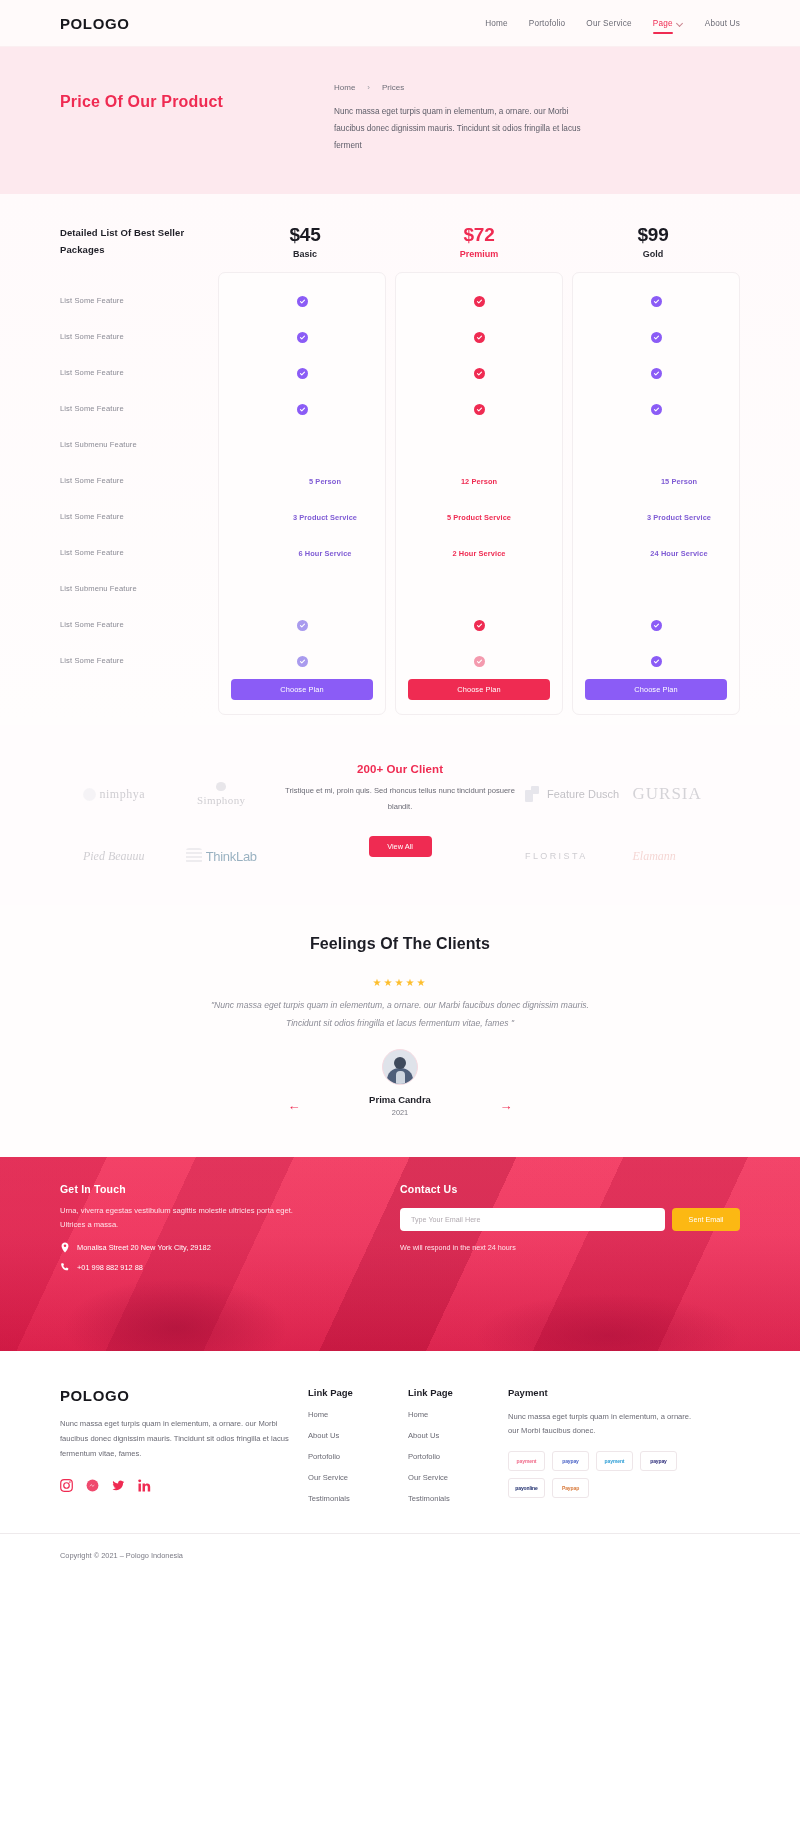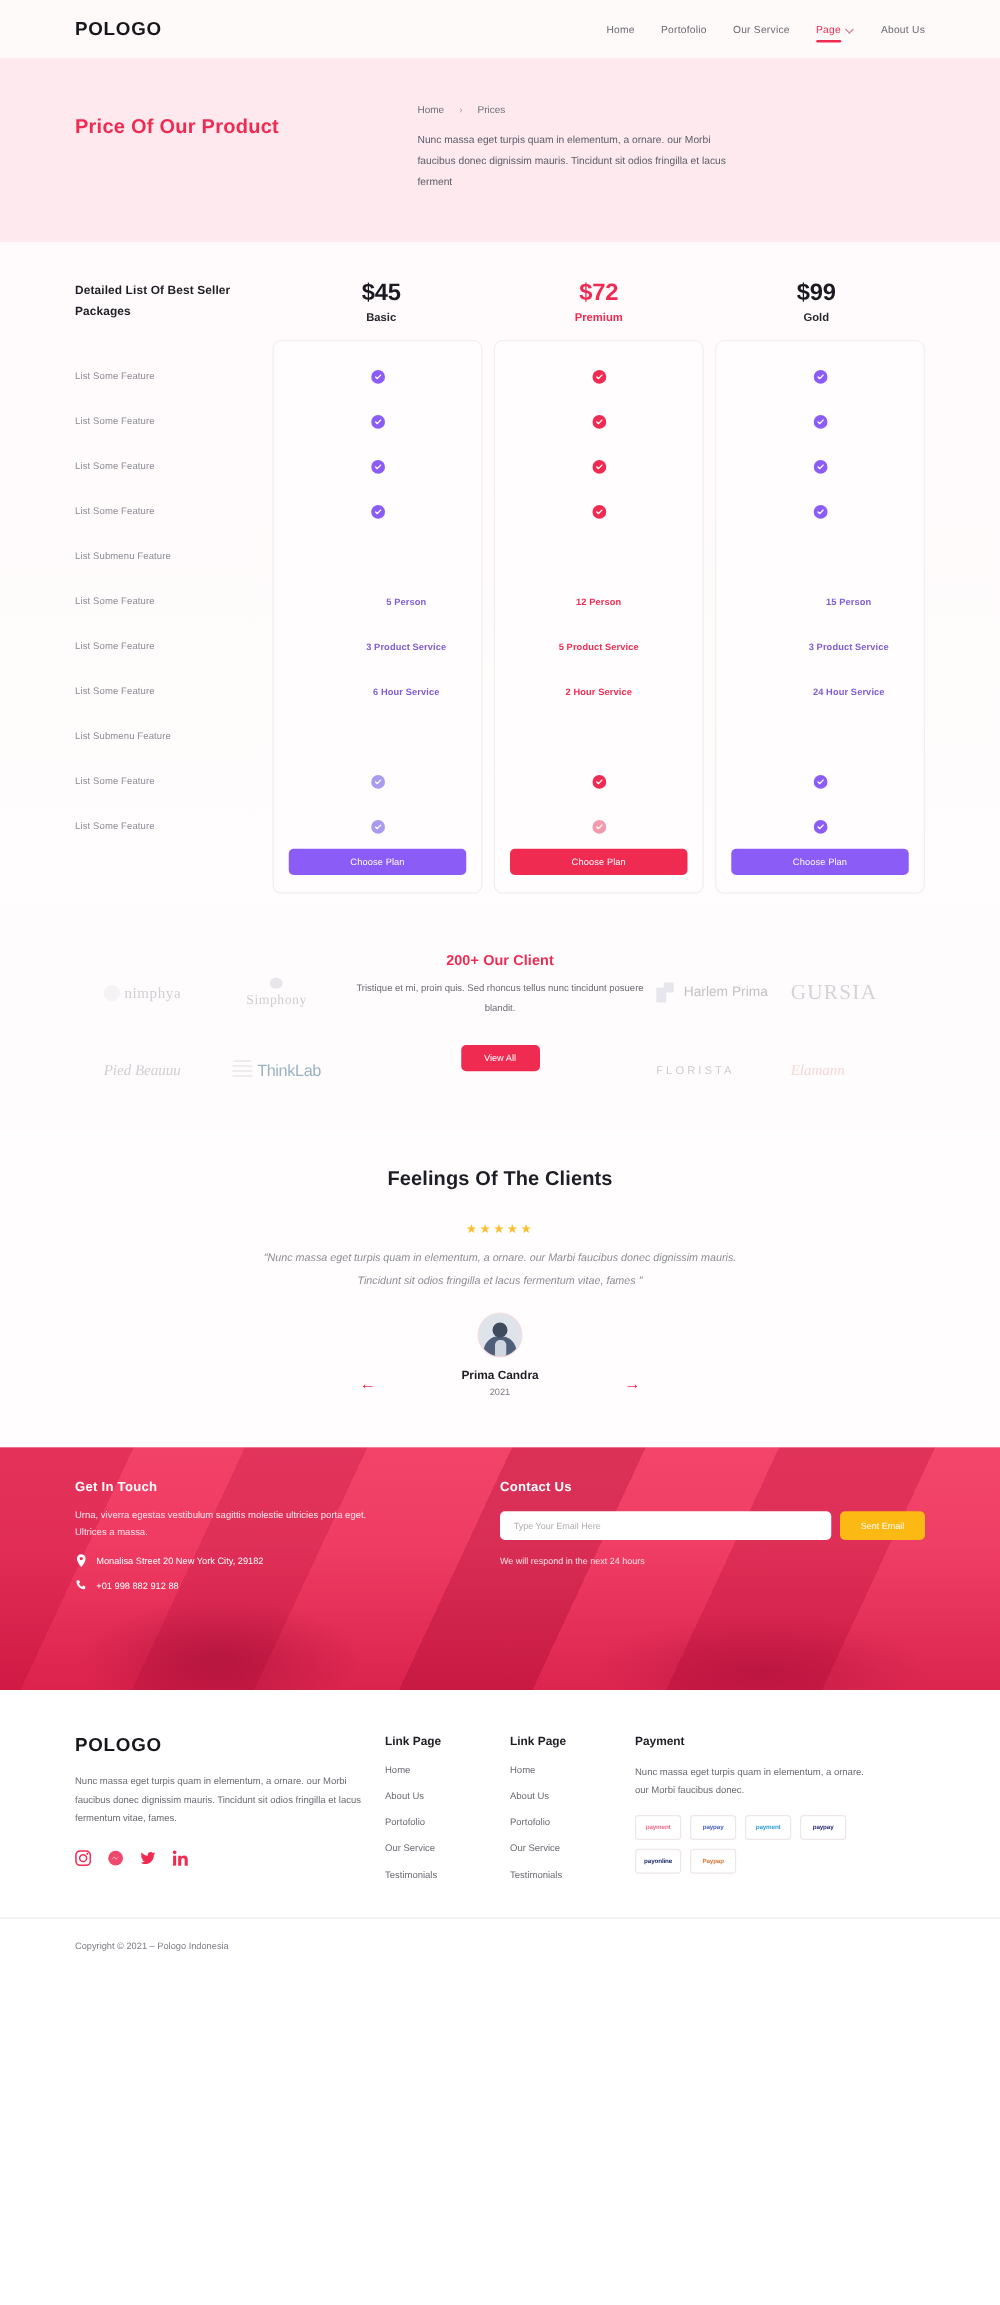--- a/index.html
+++ b/index.html
@@ -488,21 +488,21 @@
         <button class="view-all">View All</button>
       </div>
 
       <div class="logo-grid">
         <div class="logo-cell r">
           <span class="lg-harlem">
             <i class="lg-hsq">
                 <i style="left:0;top:4px;width:8px;height:12px;"></i>
                 <i style="left:6px;top:0;width:8px;height:8px;"></i>
               </i>
-            <span>Harlem Prima</span>
+            <span>Feature Dusch</span>
           </span>
         </div>
         <div class="logo-cell r">
           <span class="lg-gursia">GURSIA</span>
         </div>
         <div class="logo-cell r">
           <span class="lg-florista">FLORISTA</span>
         </div>
         <div class="logo-cell r">
           <span class="lg-elamann">Elamann</span>

